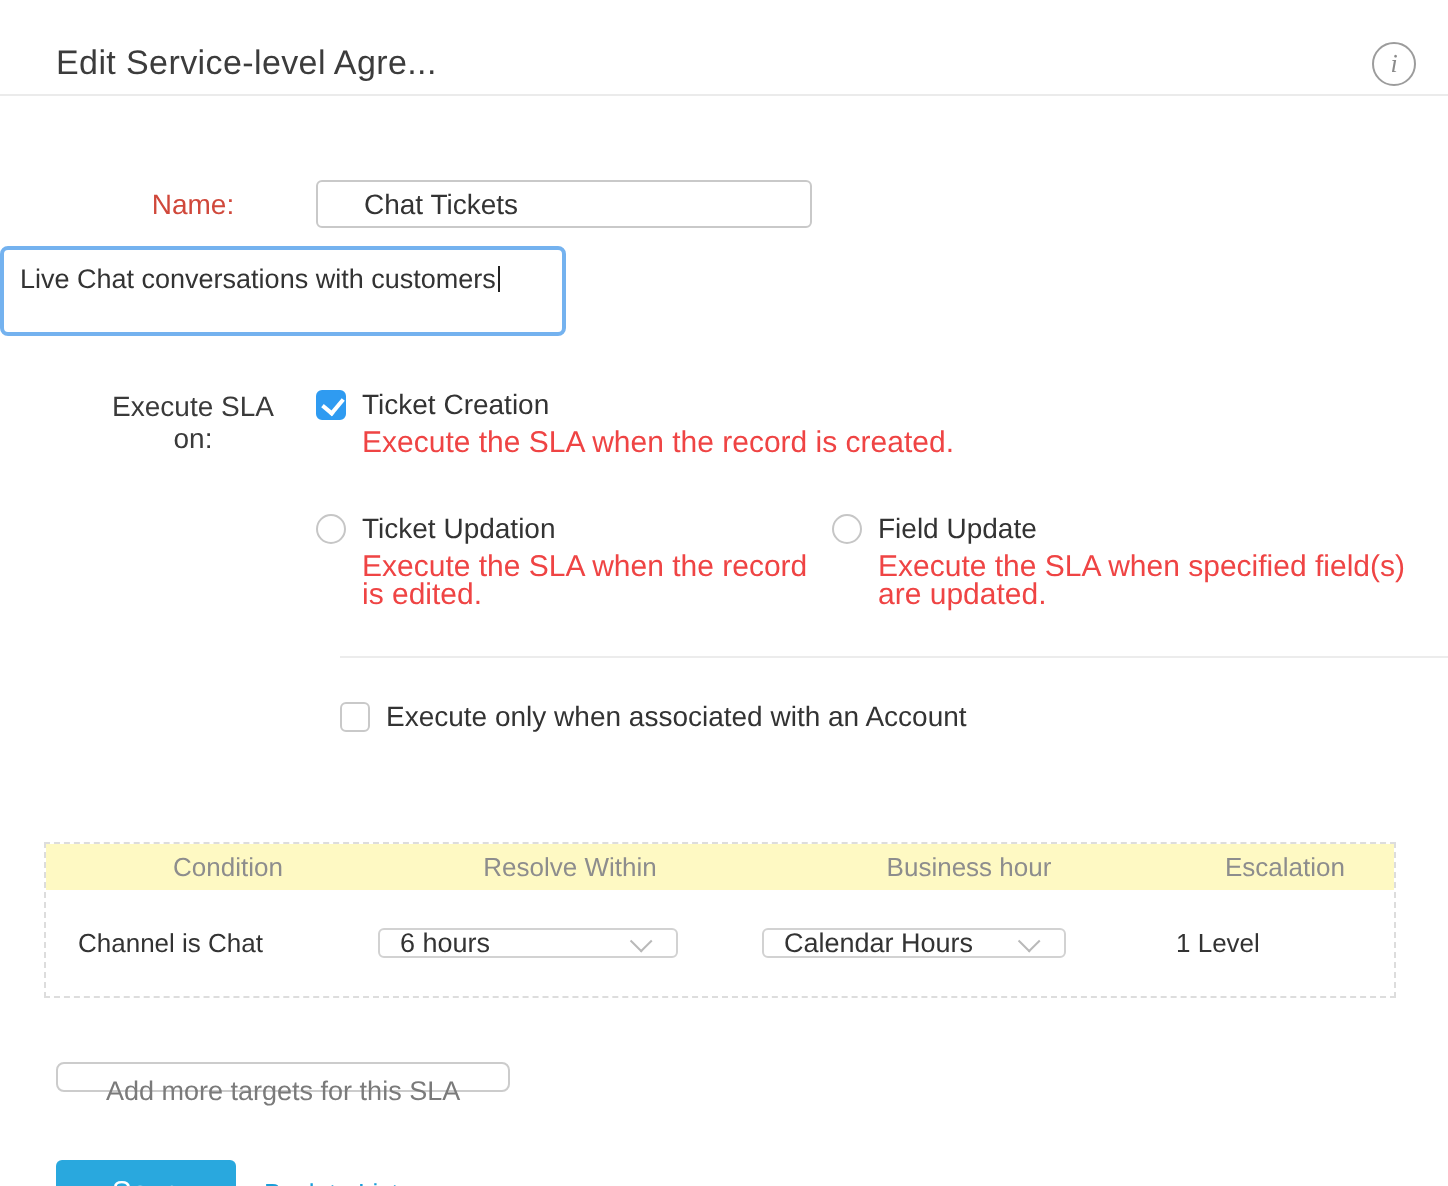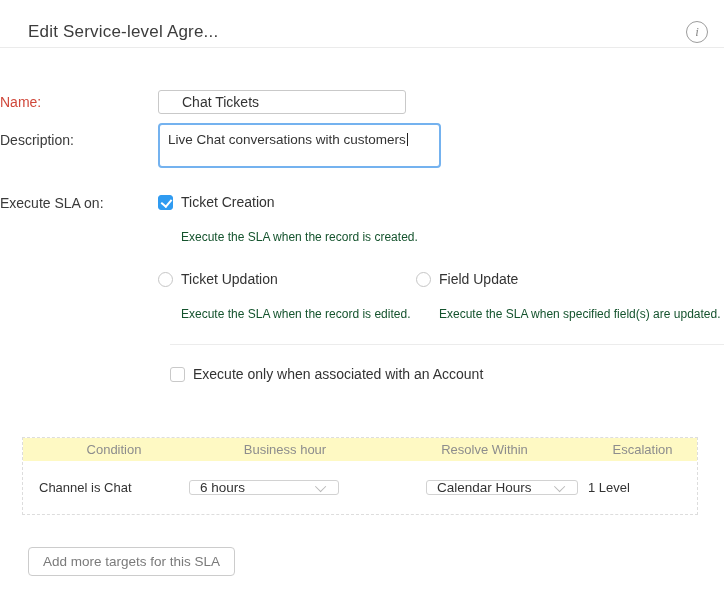--- a/index.html
+++ b/index.html
@@ -24,22 +24,22 @@
   .info-icon{
     width:22px;height:22px;border:1px solid #9c9c9c;border-radius:50%;
     display:flex;align-items:center;justify-content:center;
     color:#8a8a8a;font-family:"Liberation Serif",serif;font-style:italic;
     font-size:13px;cursor:pointer;user-select:none;
   }
   
   .form{padding-top:42px;}
   .form-row{display:flex;margin-bottom:0;}
   .form-label{
-    width:158px;min-width:158px;text-align:left;padding-right:12px;
-    font-size:14px;color:#3a3a3a;
+    width:158px;min-width:158px;text-align:center;padding-right:12px;
+    font-size:14px;color:#3a3a3a;padding-left:47px;
   }
   .form-label.required{color:var(--label-red);}
   .row-name{margin-bottom:9px;align-items:center;}
   .row-name .form-label{padding-top:0;}
   .text-input{
     width:248px;height:24px;border:1px solid #c9c9c9;border-radius:3px;
     font-size:14px;color:#333;padding:0 23px;outline:none;
     font-family:"Liberation Sans","DejaVu Sans",sans-serif;
   }
   .row-desc{margin-bottom:26px;}
@@ -50,21 +50,21 @@
     line-height:17px;
   }
   .caret{
     display:inline-block;width:1px;height:13px;background:#222;
     vertical-align:-2px;margin-left:1px;
   }
   
   .row-exec .form-label{padding-top:1px;}
   .option-label-line{display:flex;align-items:center;gap:8px;cursor:pointer;}
   .option-label{font-size:14px;color:#333;}
-  .option-desc{font-size:12px;color:#14532d;margin:20px 0 0 23px;line-height:14px;}
+  .option-desc{font-size:15px;color:#ef4444;margin:5px 0 0 23px;line-height:14px;}
   .checkbox{
     width:15px;height:15px;border:1px solid #c9c9c9;border-radius:3px;
     background:#fff;flex:0 0 15px;cursor:pointer;position:relative;
   }
   .checkbox.checked{background:var(--checkbox-blue);border-color:var(--checkbox-blue);}
   .checkbox.checked::after{
     content:"";position:absolute;left:4px;top:1px;width:5px;height:8px;
     border:solid #fff;border-width:0 2px 2px 0;transform:rotate(40deg);
   }
   .radio{
@@ -95,31 +95,31 @@
     height:53px;align-items:center;background:#fff;
   }
   .t-cell{padding-left:0;}
   .t-cell.c1{padding-left:16px;}
   .t-row .t-cell{font-size:13px;color:#333;}
   .select{
     width:150px;height:15px;border:1px solid #d2d2d2;border-radius:3px;
     display:flex;align-items:center;justify-content:space-between;
     padding:0 10px;background:#fff;cursor:pointer;
   }
-  .select.w2{width:152px;margin-left:45px;}
+  .select.w2{width:152px;}
   .select-value{font-size:13.5px;color:#333;}
   .chevron-down{
     width:8px;height:8px;border-left:1.5px solid #b9b9b9;border-bottom:1.5px solid #b9b9b9;
     transform:rotate(-45deg) translateY(-2px);margin-right:2px;
   }
   
   .add-targets-btn{
     margin:32px 0 16px 28px;display:inline-block;
     border:1px solid #ccc;border-radius:4px;background:#fff;
-    color:#7a7a7a;font-size:13.5px;padding:6px 14px;height:29px;cursor:pointer;
+    color:#7a7a7a;font-size:13.5px;padding:6px 24px;height:15px;cursor:pointer;
     font-family:"Liberation Sans","DejaVu Sans",sans-serif;
   }
   .actions-row{display:flex;align-items:center;margin:18px 0 0 28px;gap:14px;}
   .save-btn{
     background:var(--accent-blue);color:#fff;border:none;border-radius:3px;
     font-size:15px;width:90px;height:33px;cursor:pointer;
     font-family:"Liberation Sans","DejaVu Sans",sans-serif;
   }
   .back-link{color:var(--link-blue);font-size:13px;text-decoration:none;cursor:pointer;}
 </style>
@@ -136,21 +136,20 @@
 
 
 <div class="form">
 
   <div class="form-row row-name">
     <div class="form-label required">Name:</div>
     <input class="text-input" type="text" value="Chat Tickets" style="">
   </div>
 
   <div class="form-row row-desc">
-    <div class="form-label">Description:</div>
     <div class="textarea"><span>Live Chat conversations with customers</span><span class="caret"></span></div>
   </div>
 
   <div class="form-row row-exec">
     <div class="form-label">Execute SLA on:</div>
     <div>
 
       <div class="option-block">
         <div class="option-label-line">
           <span class="checkbox checked"></span>
@@ -188,22 +187,22 @@
       <span class="option-label">Execute only when associated with an Account</span>
     </div>
   </div>
 
 </div>
 
 
 <div class="targets-table">
   <div class="t-head">
     <div class="t-cell c1">Condition</div>
+    <div class="t-cell">Resolve Within</div>
     <div class="t-cell">Business hour</div>
-    <div class="t-cell">Resolve Within</div>
     <div class="t-cell">Escalation</div>
   </div>
   <div class="t-row">
     <div class="t-cell c1">Channel is Chat</div>
     <div class="t-cell">
       <div class="select">
         <span class="select-value">6 hours</span>
         <span class="chevron-down"></span>
       </div>
     </div>

